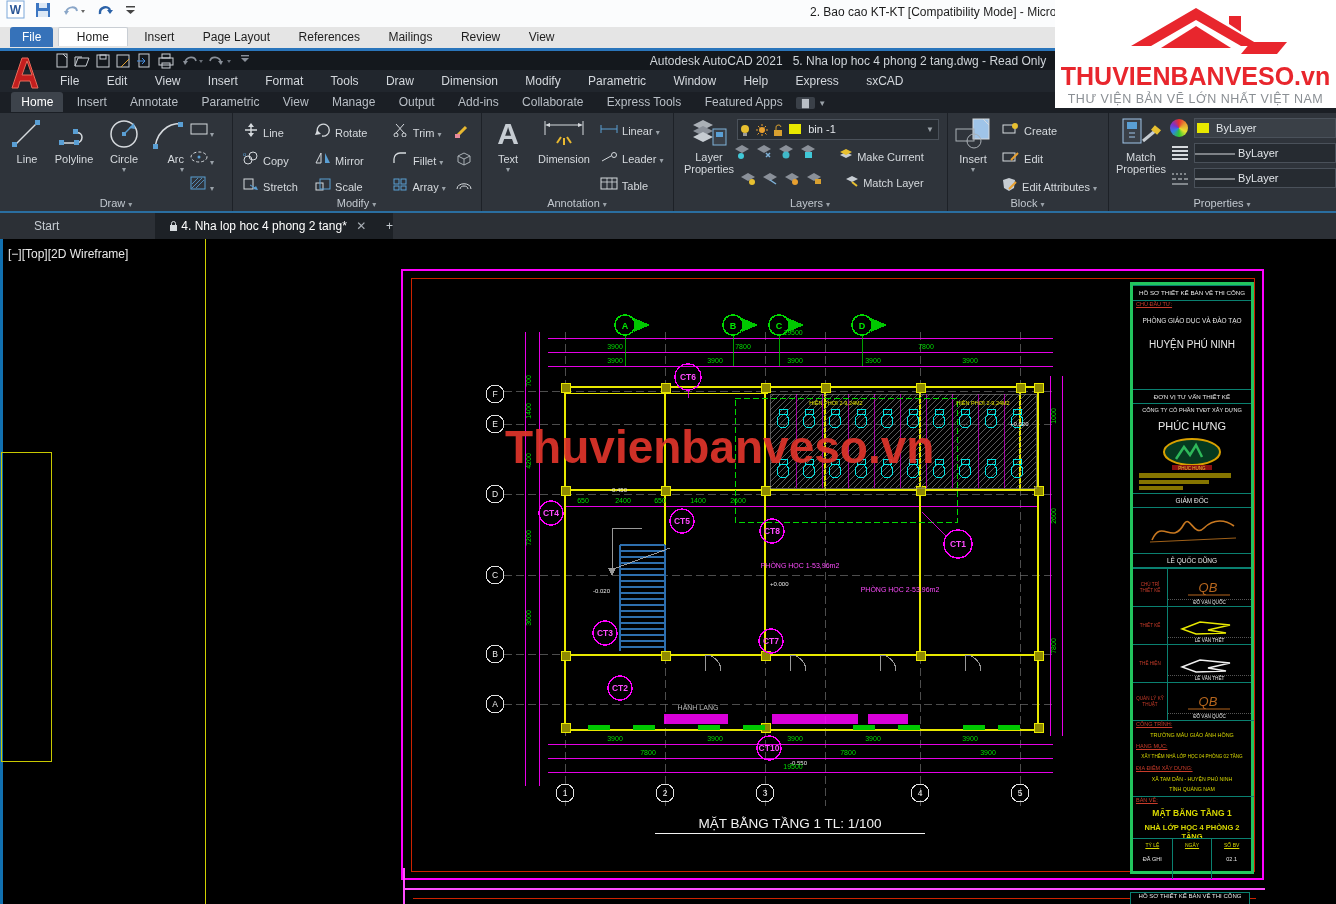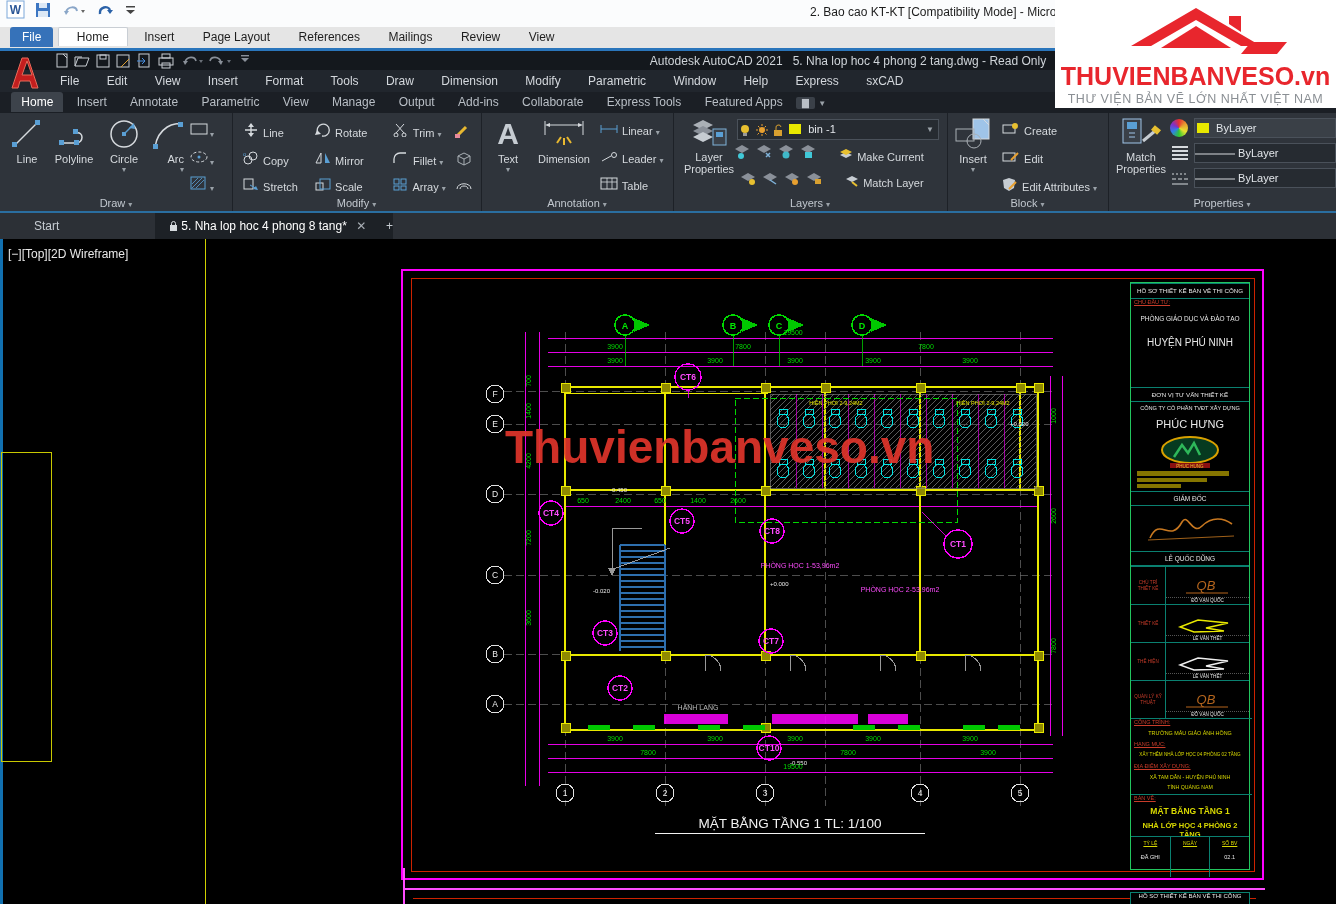--- a/index.html
+++ b/index.html
@@ -42,21 +42,21 @@
   #canvas{left:0;top:239px;width:1336px;height:665px;background:#000;}
   #vp-label{left:8px;top:8px;color:#e8e8e8;font-size:12px;z-index:5;}
   #blue-strip{left:0;top:0;width:3px;height:665px;background:#1170b0;}
   #crosshair-v{left:205px;top:0;width:1px;height:665px;background:#cfcf00;z-index:8;}
   #left-yellow-rect{left:1px;top:213px;width:49px;height:308px;border:1px solid #c8c800;}
   #wm-center{left:505px;top:181px;font-size:46px;font-weight:bold;color:#e0352b;opacity:.92;z-index:40;}
   #wm-bottom{left:430px;top:545px;font-size:31px;font-weight:bold;color:#a3a3a3;z-index:40;text-shadow:1px 1px 0 #333;}
   #plan-caption{left:655px;top:577px;width:270px;text-align:center;color:#f2f2f2;font-size:13.5px;
     border-bottom:1px solid #f2f2f2;padding-bottom:2px;z-index:41;}
   
-  #titleblock{left:1130px;top:43px;width:118px;height:586px;background:#000;border:1px solid #22c55e;z-index:30;
+  #titleblock{left:1130px;top:43px;width:118px;height:586px;background:#000;border:3px solid #22c55e;z-index:30;
     color:#e8e8e8;font-size:6px;text-align:center;line-height:1.25;}
   .tb-teal{border-top:1px solid #0a8070;border-bottom:1px solid #0a8070;}
   .tb-red{color:#c83c2a;text-decoration:underline;text-align:left;padding-left:3px;font-size:5.5px;}
   .tb-yel{color:#d8d800;}
   .tb-row{position:relative;width:100%;}
   .sigrow{display:flex;border-top:1px solid #0a8070;height:37px;}
   .sigrole{width:32px;border-right:1px solid #0a8070;color:#c83c2a;font-size:4.6px;display:flex;align-items:center;justify-content:center;padding:1px;}
   .sigright{flex:1;display:flex;flex-direction:column;justify-content:flex-end;}
   .signame{font-size:4.6px;color:#e8e8e8;border-top:1px dotted #555;}
   #tb2-sliver{left:1130px;top:653px;width:118px;height:11px;border:1px solid #0a8070;background:#000;
@@ -490,21 +490,21 @@
   </div>
   <div class="abs" id="ribbon-accent"></div>
 
   <div class="abs" id="filetabs">
     <span class="ftab" style="left:20px;">Start</span>
     <span class="ftab active" style="left:155px;width:210px;">
       <svg width="9" height="11" style="vertical-align:-1px">
           <rect x="1" y="5" width="7" height="6" fill="#d6dade"></rect>
           <path d="M2.5,5 v-1.5 a2,2 0 0 1 4,0 V5" stroke="#d6dade" fill="none"></path>
         </svg>
-      <span>5. Nha lop hoc 4 phong 8 tang*</span>
+      <span>4. Nha lop hoc 4 phong 2 tang*</span>
       <span style="color:#aab0b6;margin-left:6px;">✕</span>
     </span>
     <span class="ftab" style="left:372px;">+</span>
   </div>
 
   <div class="abs" id="canvas">
     <div class="abs" id="blue-strip"></div>
     <div class="abs" id="vp-label">[−][Top][2D Wireframe]</div>
     <div class="abs" id="left-yellow-rect"></div>
     <div class="abs" id="crosshair-v"></div>

